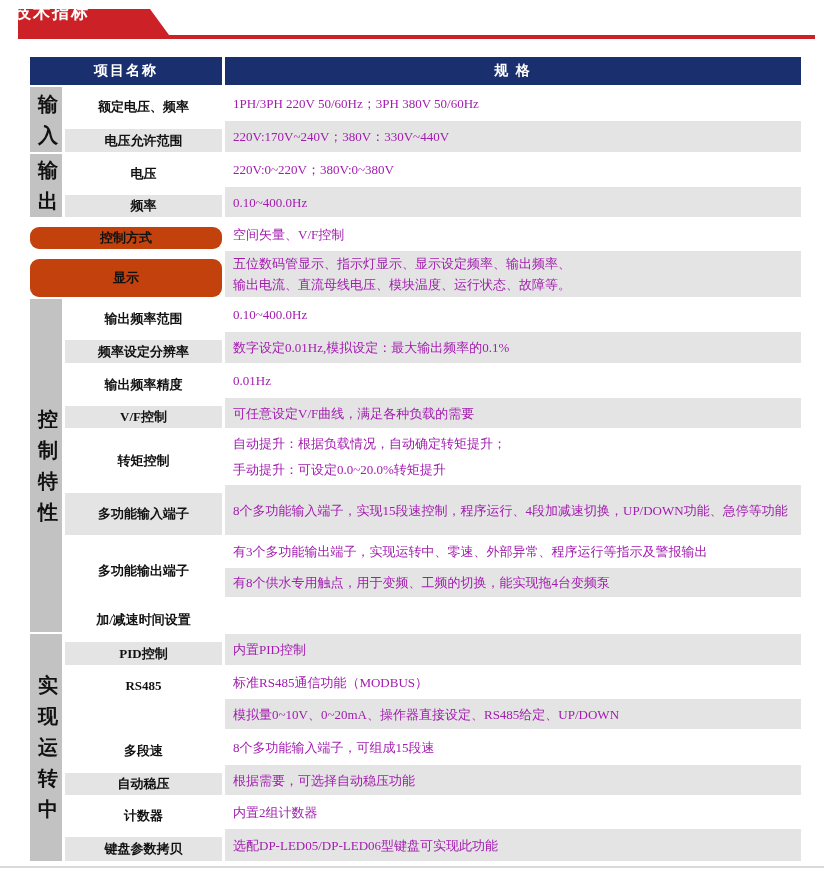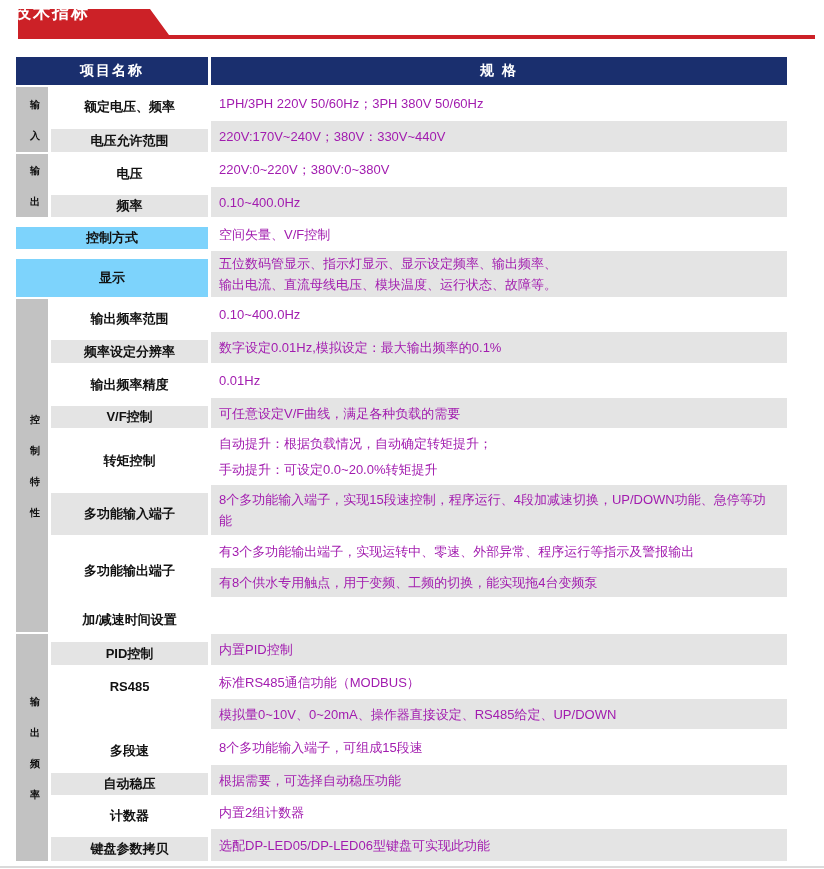--- a/index.html
+++ b/index.html
@@ -13,43 +13,43 @@
     position:absolute;left:18px;top:9px;width:797px;height:30px;
     background:#cc2127;
     clip-path:polygon(0 0,132px 0,151px 26px,797px 26px,797px 30px,0 30px);
   }
   .banner-title{
     position:absolute;left:14px;top:1px;
     font-size:17px;font-weight:bold;color:#fff;letter-spacing:2px;
   }
   
   .tbl{
-    position:absolute;left:16px;top:57px;width:771px;
+    position:absolute;left:30px;top:57px;width:771px;
     display:grid;
     grid-template-columns:32px 157px 1fr;
     grid-template-rows:28px 32px 31px 31px 30px 30px 46px 31px 31px 31px 30px 53px 50px 29px 29px 33px 31px 30px 30px 32px 30px 30px 32px;
-    column-gap:3px;row-gap:2px;
+    column-gap:3px;row-gap:2px;font-family:Liberation Serif, serif;
   }
   .cell{display:flex;align-items:center;min-width:0;}
   .hdr{
     background:#1a2f6e;color:#fff;font-weight:bold;font-size:14px;
     justify-content:center;letter-spacing:2px;
   }
   .grp{
     background:#c2c2c2;justify-content:center;grid-column:1;
   }
   .vtext{
-    width:16px;word-break:break-all;text-align:right;
-    font-weight:bold;font-size:10px;line-height:31px;color:#111;
+    width:16px;word-break:break-all;text-align:left;
+    font-weight:bold;font-size:20px;line-height:31px;color:#111;
   }
   .name{
     justify-content:center;text-align:center;
     font-weight:bold;font-size:13px;grid-column:2;color:#111;margin-top:8px;
   }
-  .mg{background:#7dd3fc;}
+  .mg{background:#c2410c;border-radius:9px;}
   .w{background:#ffffff;}
   .g{background:#e4e4e4;}
   .spec{
     grid-column:3;padding:0 10px 0 8px;
     font-size:13px;line-height:21px;white-space:pre-line;color:#a21caf;
   }
   .span2{grid-column:1/3;}
   .bottom-rule{
     position:absolute;left:0;top:866px;width:824px;height:2px;background:#dadada;
   }
@@ -68,21 +68,21 @@
   <div class="cell grp" style="grid-row:2/4">
       <span class="vtext">输入</span>
     </div>
   <div class="cell grp" style="grid-row:4/6">
       <span class="vtext">输出</span>
     </div>
   <div class="cell grp" style="grid-row:8/17">
       <span class="vtext">控制特性</span>
     </div>
   <div class="cell grp" style="grid-row:17/24">
-      <span class="vtext">输出频率</span>
+      <span class="vtext">实现运转中</span>
     </div>
 
   <div class="cell name w" style="grid-row:2">额定电压、频率</div>
   <div class="cell spec w" style="grid-row:2">1PH/3PH 220V 50/60Hz；3PH 380V 50/60Hz</div>
 
   <div class="cell name g" style="grid-row:3">电压允许范围</div>
   <div class="cell spec g" style="grid-row:3">220V:170V~240V；380V：330V~440V</div>
 
   <div class="cell name w" style="grid-row:4">电压</div>
   <div class="cell spec w" style="grid-row:4">220V:0~220V；380V:0~380V</div>

